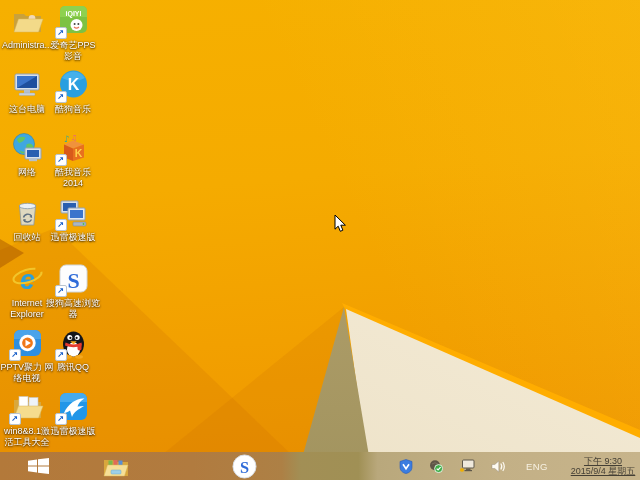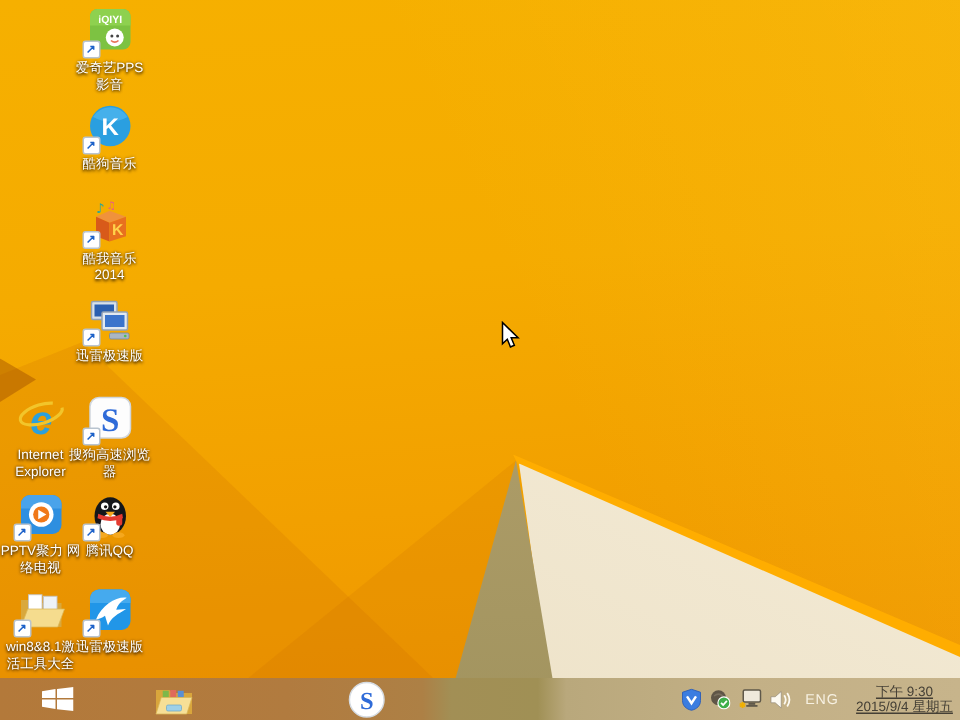--- a/index.html
+++ b/index.html
@@ -32,42 +32,92 @@
   
   #cursor{position:absolute;left:334px;top:214px;z-index:6;}
   
   #taskbar{position:absolute;left:0;top:452px;width:640px;height:28px;z-index:10;
     background:linear-gradient(90deg,#b3793a 0%,#b17b3f 30%,#ad8045 44%,#a28f55 47%,
                #a09055 56%,#b9a87c 59%,#c3b086 78%,#c7b48b 100%);}
   .tb-btn{position:absolute;top:0;height:28px;display:flex;align-items:center;justify-content:center;}
   #start-btn{left:22px;width:32px;}
   #tb-explorer{left:100px;width:32px;}
   #tb-sogou{left:228px;width:32px;}
-  #tray{position:absolute;right:3px;top:0;height:28px;display:flex;align-items:center;gap:5px;}
+  #tray{position:absolute;right:3px;top:0;height:28px;display:flex;align-items:center;gap:16px;}
   .tray-ic{display:flex;align-items:center;justify-content:center;}
   #lang{font-size:9.5px;color:#f7f1e2;margin:0 5px 0 4px;letter-spacing:.5px;}
   #clock{width:68px;text-align:center;font-size:9px;line-height:10.5px;color:#443f35;text-decoration:underline;}
 </style>
 </head>
 <body>
 
 <div id="screen">
 
   <div class="wp wp-base"></div>
   <div class="wp wp-topright"></div>
   <div class="wp wp-fold-a"></div>
   <div class="wp wp-fold-b"></div>
   <div class="wp wp-fold-c"></div>
   <div class="wp wp-ridge"></div>
   <div class="wp wp-cream"></div>
   <div class="wp wp-tan"></div>
 
-
-
-
+  <div class="dicon c1 r1">
+    <div class="art">
+      <svg viewBox="0 0 33 33">
+        <path d="M3 9 L13 9 L15 11 L30 11 L30 27 L3 27 Z" fill="#c9a13b"></path>
+        <circle cx="21" cy="13.5" r="3.4" fill="#f0d9b8"></circle>
+        <path d="M15.5 20.5 C15.5 16 26.5 16 26.5 20.5 L26.5 23 L15.5 23 Z" fill="#7d9c6a"></path>
+        <path d="M3 27 L7.5 14 L32 14 L27.5 27 Z" fill="#f3da89" stroke="#d9b75a" stroke-width="0.5"></path>
+      </svg>
+    </div>
+    <div class="lbl">Administra...</div>
+  </div>
+
+  <div class="dicon c1 r2">
+    <div class="art">
+      <svg viewBox="0 0 33 33">
+        <rect x="4" y="5" width="24" height="16" rx="1.5" fill="#d7e0ea" stroke="#93a2b4"></rect>
+        <rect x="6" y="7" width="20" height="12" fill="#1e4f9e"></rect>
+        <path d="M6 7 L26 7 L6 19 Z" fill="#3a74cc"></path>
+        <rect x="13" y="21" width="6" height="3" fill="#b5c0cc"></rect>
+        <rect x="8" y="24" width="16" height="2.6" rx="1" fill="#c7d1dc" stroke="#93a2b4" stroke-width="0.4"></rect>
+      </svg>
+    </div>
+    <div class="lbl">这台电脑</div>
+  </div>
+
+  <div class="dicon c1 r3">
+    <div class="art">
+      <svg viewBox="0 0 33 33">
+        <circle cx="13" cy="12" r="10.5" fill="#3fa7e0" stroke="#2a7fb0" stroke-width="0.6"></circle>
+        <path d="M6 7 Q10 3.5 14.5 5.5 Q12.5 10 8 11 Q6 9 6 7 Z" fill="#63c464"></path>
+        <path d="M15.5 12.5 Q20 10 22.5 14.5 Q19 18.5 15 17 Z" fill="#63c464"></path>
+        <path d="M8 18 Q11 20.5 15 19.5 Q13 22 10.5 21.5 Z" fill="#63c464"></path>
+        <rect x="14" y="16" width="16" height="11" rx="1" fill="#d7e0ea" stroke="#93a2b4"></rect>
+        <rect x="16" y="18" width="12" height="7" fill="#2a5fb0"></rect>
+        <rect x="18" y="27" width="8" height="2.2" fill="#b5c0cc"></rect>
+      </svg>
+    </div>
+    <div class="lbl">网络</div>
+  </div>
+
+  <div class="dicon c1 r4">
+    <div class="art">
+      <svg viewBox="0 0 33 33">
+        <path d="M8.5 9 L24.5 9 L22.8 28 L10.2 28 Z" fill="rgba(218,227,234,0.82)" stroke="#8798a6" stroke-width="0.8"></path>
+        <ellipse cx="16.5" cy="9" rx="8.3" ry="2.7" fill="#eaf0f5" stroke="#8798a6" stroke-width="0.8"></ellipse>
+        <path d="M12.5 20.5 a4.5 4.5 0 0 1 8 -1.5" stroke="#5f7080" stroke-width="1.4" fill="none"></path>
+        <path d="M20.8 18 l0.4 3 -2.8 -1" fill="#5f7080"></path>
+        <path d="M20.5 22.5 a4.5 4.5 0 0 1 -7.8 0.5" stroke="#5f7080" stroke-width="1.4" fill="none"></path>
+        <path d="M13.2 25 l-1 -2.9 3 0.4" fill="#5f7080"></path>
+      </svg>
+    </div>
+    <div class="lbl">回收站</div>
+  </div>
 
   <div class="dicon c1 r5">
     <div class="art">
       <svg viewBox="0 0 33 33">
         <text x="16.5" y="26" font-size="27" font-weight="bold" font-style="italic" fill="#2ba0dc" text-anchor="middle" font-family="Liberation Sans,sans-serif">e</text>
         <ellipse cx="16.5" cy="13" rx="14.5" ry="6.2" fill="none" stroke="#f2c52a" stroke-width="2.1" transform="rotate(-17 16.5 13)" stroke-dasharray="60 14"></ellipse>
       </svg>
     </div>
     <div class="lbl">Internet Explorer</div>
   </div>

